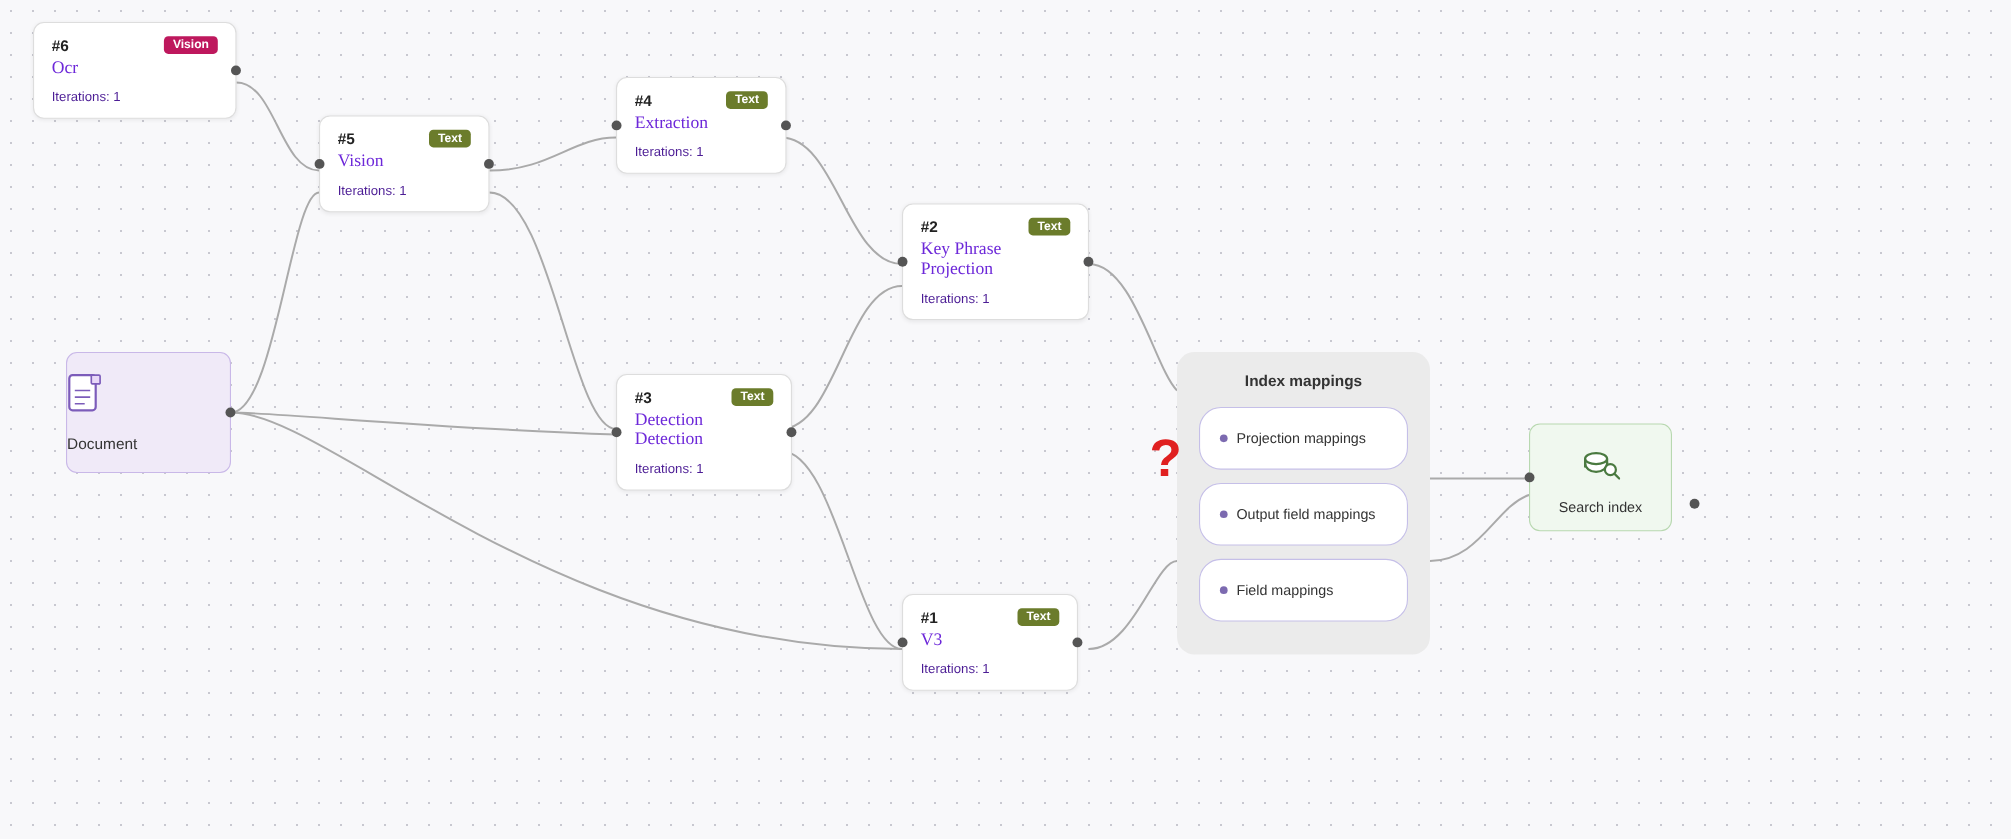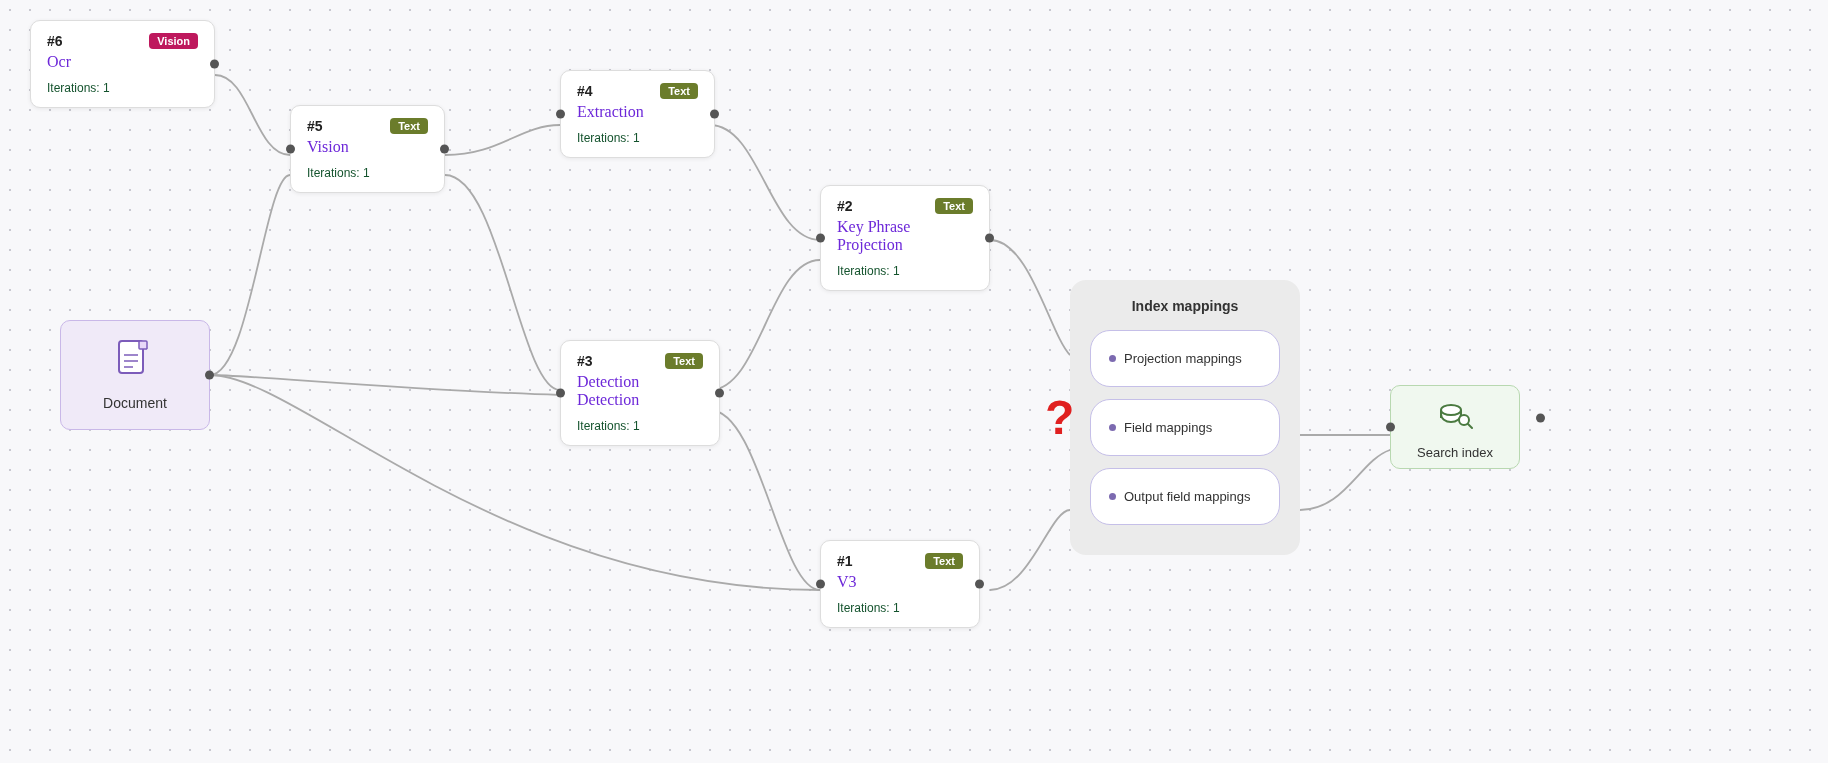--- a/index.html
+++ b/index.html
@@ -49,52 +49,53 @@
     .badge-text { background: #6b7c2b; margin-left: 24px; }
     .node-name {
       font-size: 16px;
       color: #6d28d9;
       margin-bottom: 10px;
       min-height: 16px;
       font-family: Liberation Serif, serif;
     }
     .node-iterations {
       font-size: 12px;
-      color: #14532d;
+      color: #4c1d95;
     }
     
     .node-document {
       position: absolute;
       background: #f0eaf8;
       border-radius: 10px;
       border: 1.5px solid #c9b8e8;
       width: 150px;
       height: 110px;
       display: flex;
       flex-direction: column;
-      align-items: center;
+      align-items: flex-start;
       justify-content: center;
       gap: 8px;
     }
     .doc-icon {
       font-size: 32px;
       color: #7c5cba;
     }
     .doc-label {
       font-size: 14px;
       color: #333;
       font-weight: 500;
     }
     
     .index-mappings {
       position: absolute;
       background: #ebebeb;
       border-radius: 16px;
       padding: 18px 20px;
       min-width: 230px;
+      margin-top: 40px;
     }
     .index-title {
       font-size: 14px;
       font-weight: 600;
       color: #333;
       text-align: center;
       margin-bottom: 16px;
     }
     .mapping-item {
       background: #fff;
@@ -115,21 +116,21 @@
       border-radius: 50%;
       display: inline-block;
     }
     
     .node-search {
       position: absolute;
       background: #f0f8ef;
       border-radius: 10px;
       border: 1.5px solid #b8d8b0;
       width: 130px;
-      height: 84px;
+      height: 98px;
       display: flex;
       flex-direction: column;
       align-items: center;
       justify-content: center;
       gap: 8px;
     }
     .search-icon {
       font-size: 30px;
       color: #4a7a40;
     }
@@ -299,26 +300,26 @@
   </div>
 
   <div class="index-mappings" style="left:1070px;top:280px;">
     <div class="index-title">Index mappings</div>
     <div class="mapping-item">
       <span class="mapping-dot"></span>
       <span>Projection mappings</span>
     </div>
     <div class="mapping-item">
       <span class="mapping-dot"></span>
-      <span>Field mappings</span>
+      <span>Output field mappings</span>
+      <div class="dot" style="right:-5px;top:50%;transform:translateY(-50%);position:absolute;right:-245px;"></div>
     </div>
     <div class="mapping-item">
       <span class="mapping-dot"></span>
-      <span>Output field mappings</span>
-      <div class="dot" style="right:-5px;top:50%;transform:translateY(-50%);position:absolute;right:-245px;"></div>
+      <span>Field mappings</span>
     </div>
   </div>
 
   <div class="question-mark" style="left:1045px;top:390px;">?</div>
 
   <div class="node-search" style="left:1390px;top:385px;">
     <div class="search-icon">
       <svg width="36" height="36" viewBox="0 0 36 36" fill="none">
         <ellipse cx="14" cy="20" rx="10" ry="8" stroke="#4a7a40" stroke-width="2" fill="white"></ellipse>
         <ellipse cx="14" cy="16" rx="10" ry="5" stroke="#4a7a40" stroke-width="2" fill="white"></ellipse>

